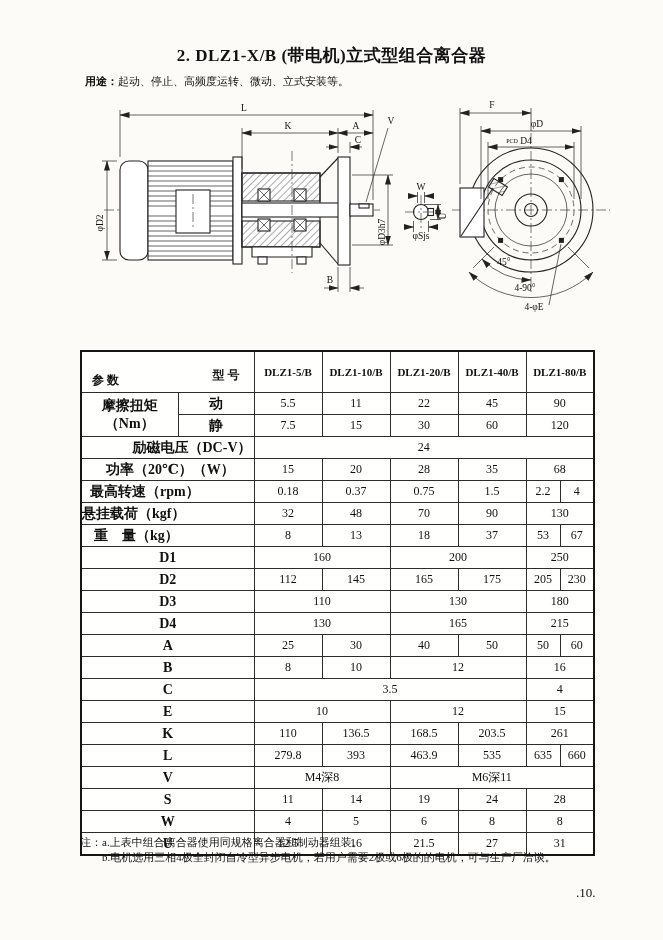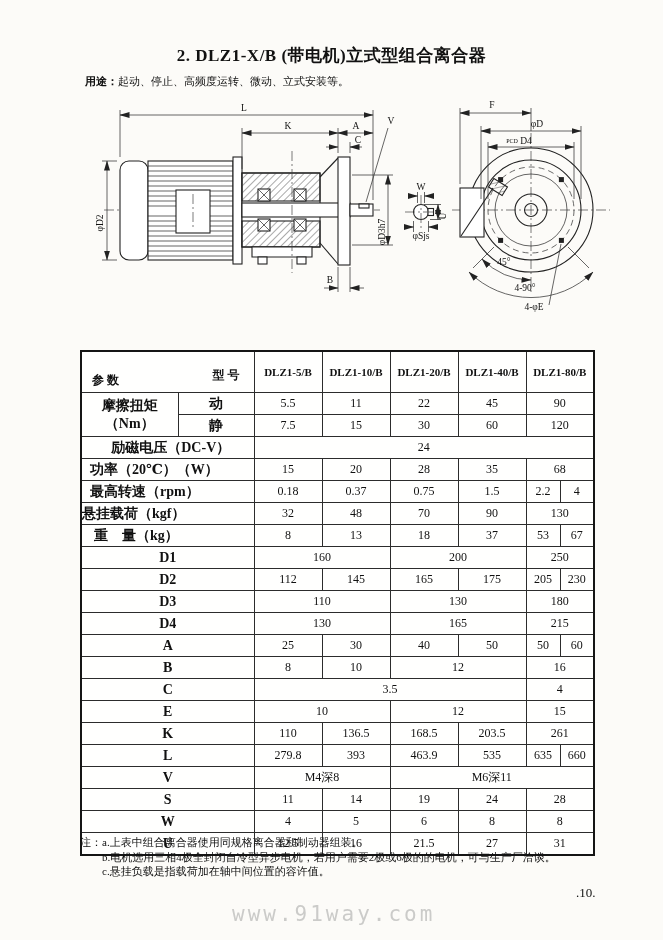--- a/index.html
+++ b/index.html
@@ -222,25 +222,25 @@
         </tr>
         <tr>
           <td class="lbl">静</td>
           <td>7.5</td>
           <td>15</td>
           <td>30</td>
           <td>60</td>
           <td colspan="2">120</td>
         </tr>
         <tr>
-          <td colspan="2" class="lbl" style="text-align: center; padding-left: 8px;">励磁电压（DC-V）</td>
+          <td colspan="2" class="lbl" style="text-align: right; padding-left: 8px;">励磁电压（DC-V）</td>
           <td colspan="6">24</td>
         </tr>
         <tr>
-          <td colspan="2" class="lbl" style="text-align: left; padding-left: 8px;">功率（20℃）（W）</td>
+          <td colspan="2" class="lbl" style="text-align: left; padding-left: 24px;">功率（20℃）（W）</td>
           <td>15</td>
           <td>20</td>
           <td>28</td>
           <td>35</td>
           <td colspan="2">68</td>
         </tr>
         <tr>
           <td colspan="2" class="lbl" style="text-align: left; padding-left: 8px;">最高转速（rpm）</td>
           <td>0.18</td>
           <td>0.37</td>
@@ -367,19 +367,17 @@
           <td colspan="2">31</td>
         </tr>
       </tbody>
   </table>
 
   <div class="notes">
     <span class="note-prefix">注：</span>
     <div class="note-items">
       <div>a.上表中组合离合器使用同规格离合器和制动器组装。</div>
       <div>b.电机选用三相4极全封闭自冷型异步电机，若用户需要2极或6极的的电机，可与生产厂洽谈。</div>
-      <div>c.悬挂负载是指载荷加在轴中间位置的容许值。</div>
     </div>
   </div>
 
   <div class="pagenum">.10.</div>
-  <div class="watermark">www.91way.com</div>
 </div>
 
 </body></html>

